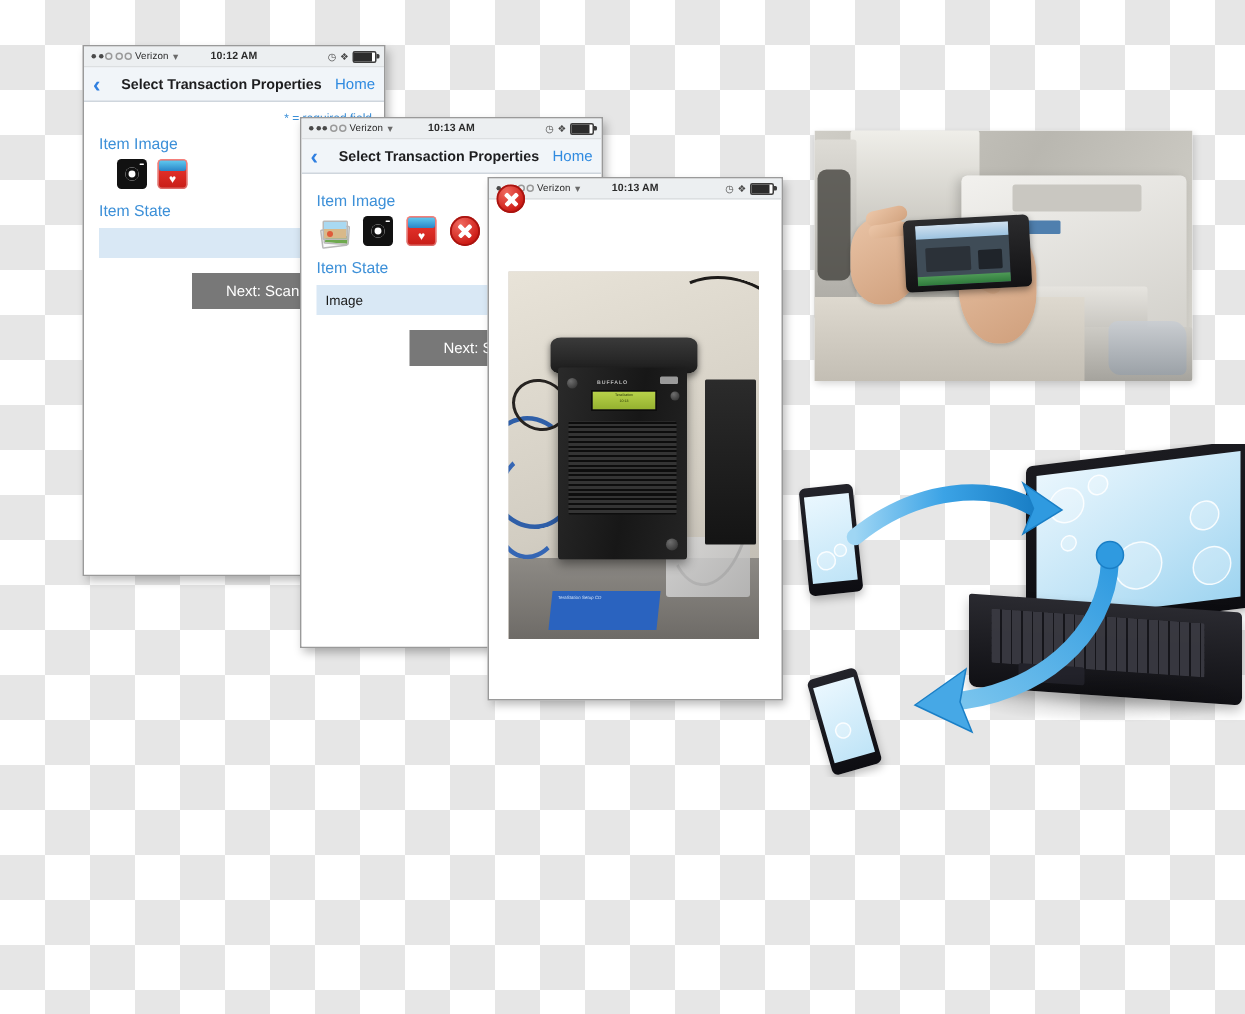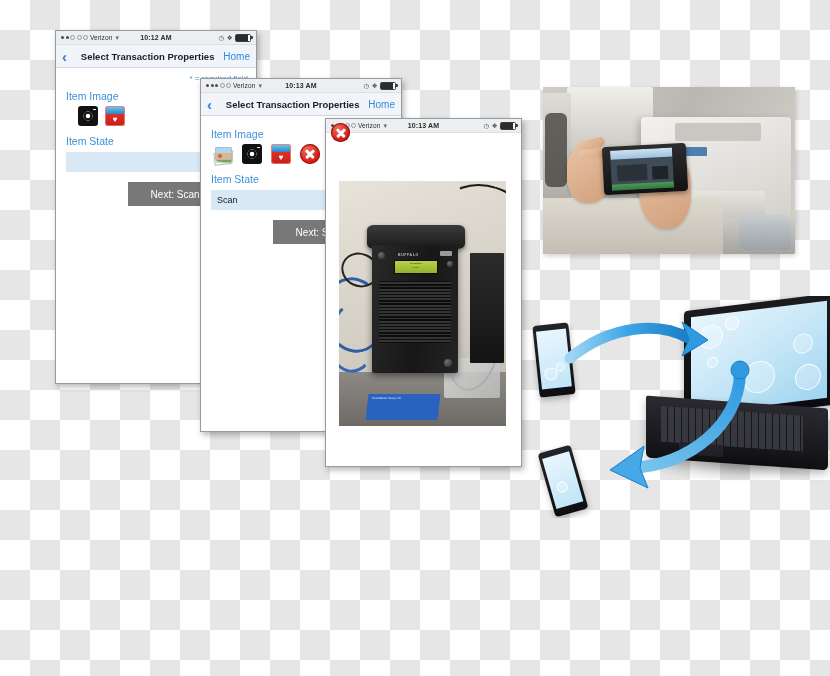--- a/index.html
+++ b/index.html
@@ -259,21 +259,21 @@
             <s></s>
           </span>
         <span class="app-icon ic-camera"></span>
         <span class="app-icon ic-album">
             <i></i>
             <b>♥</b>
           </span>
         <span class="app-icon ic-delete"></span>
       </div>
       <div class="field-label">Item State</div>
-      <div class="state-field" style="margin-right:10px;">Scan</div>
+      <div class="state-field" style="margin-right:10px;">Image</div>
       <div class="next-btn" style="margin-left:72px;margin-right:0;">Next: Scan Item(s)</div>
     </div>
   </div>
 
   <div class="phone" style="left:325px;top:118px;width:195px;height:347px;">
     <div class="statusbar">
       <div class="sb-left">
         <span class="dots">
           <i class="dot"></i>
             <i class="dot"></i>

